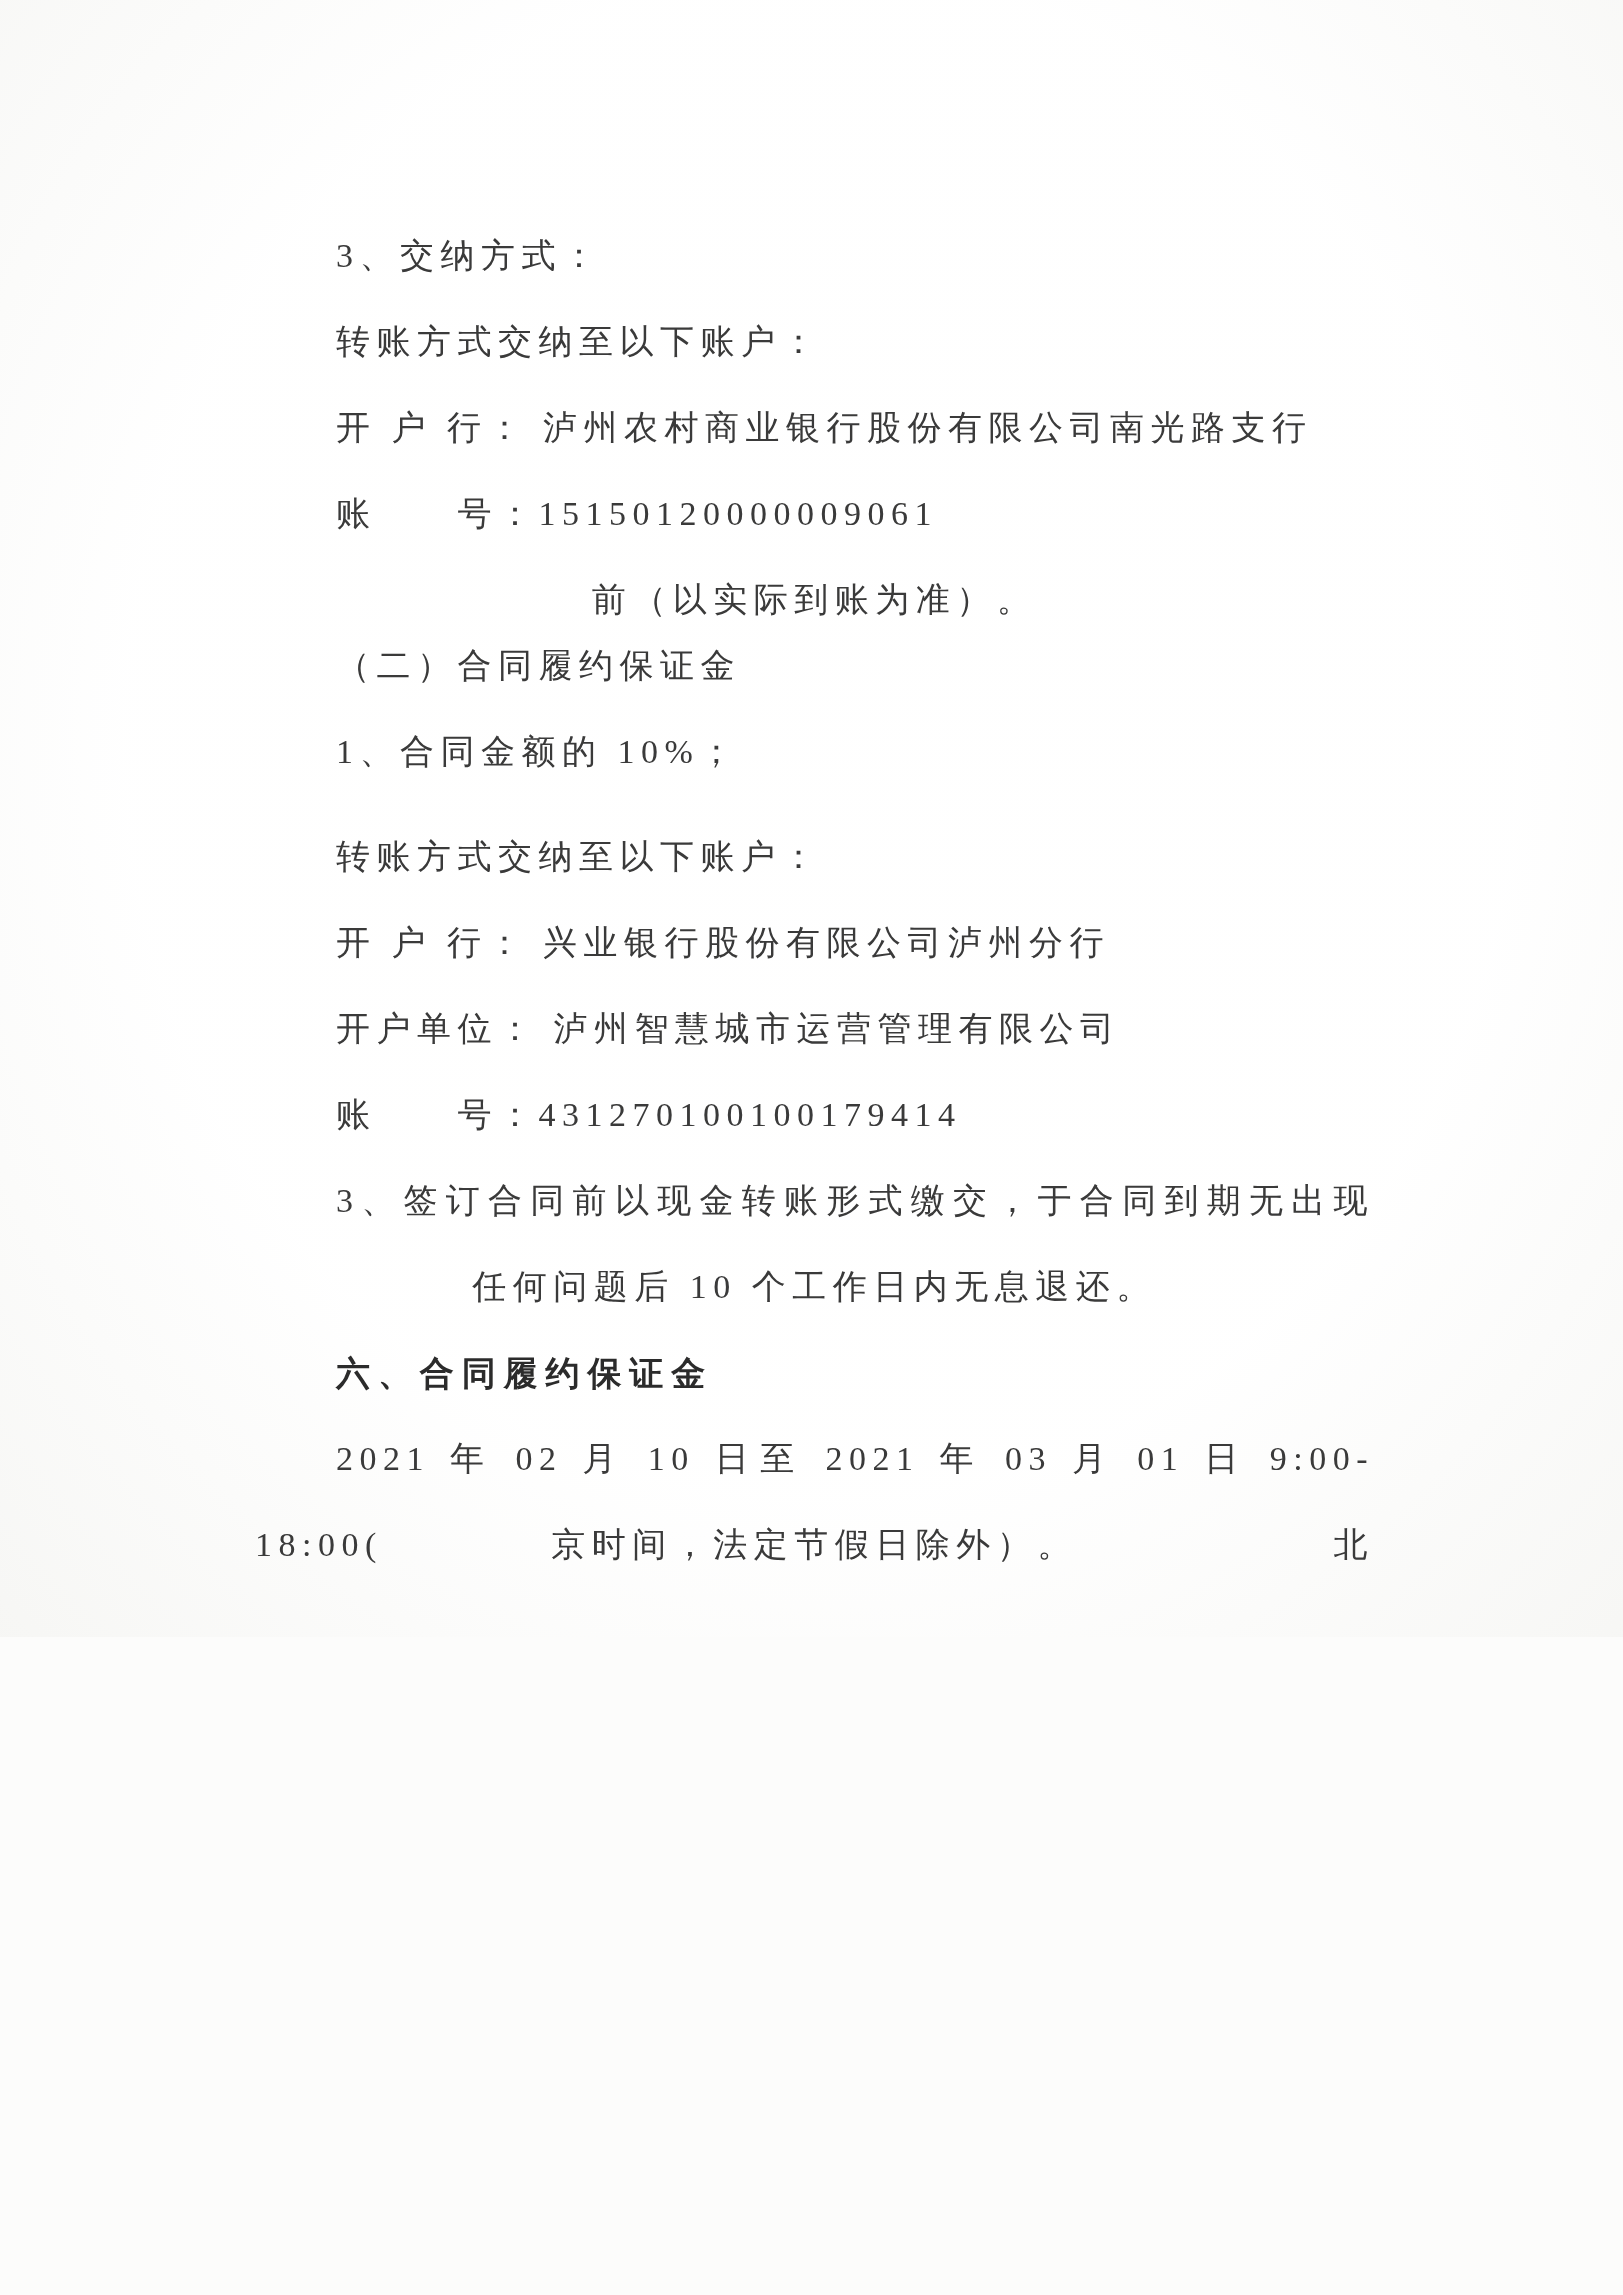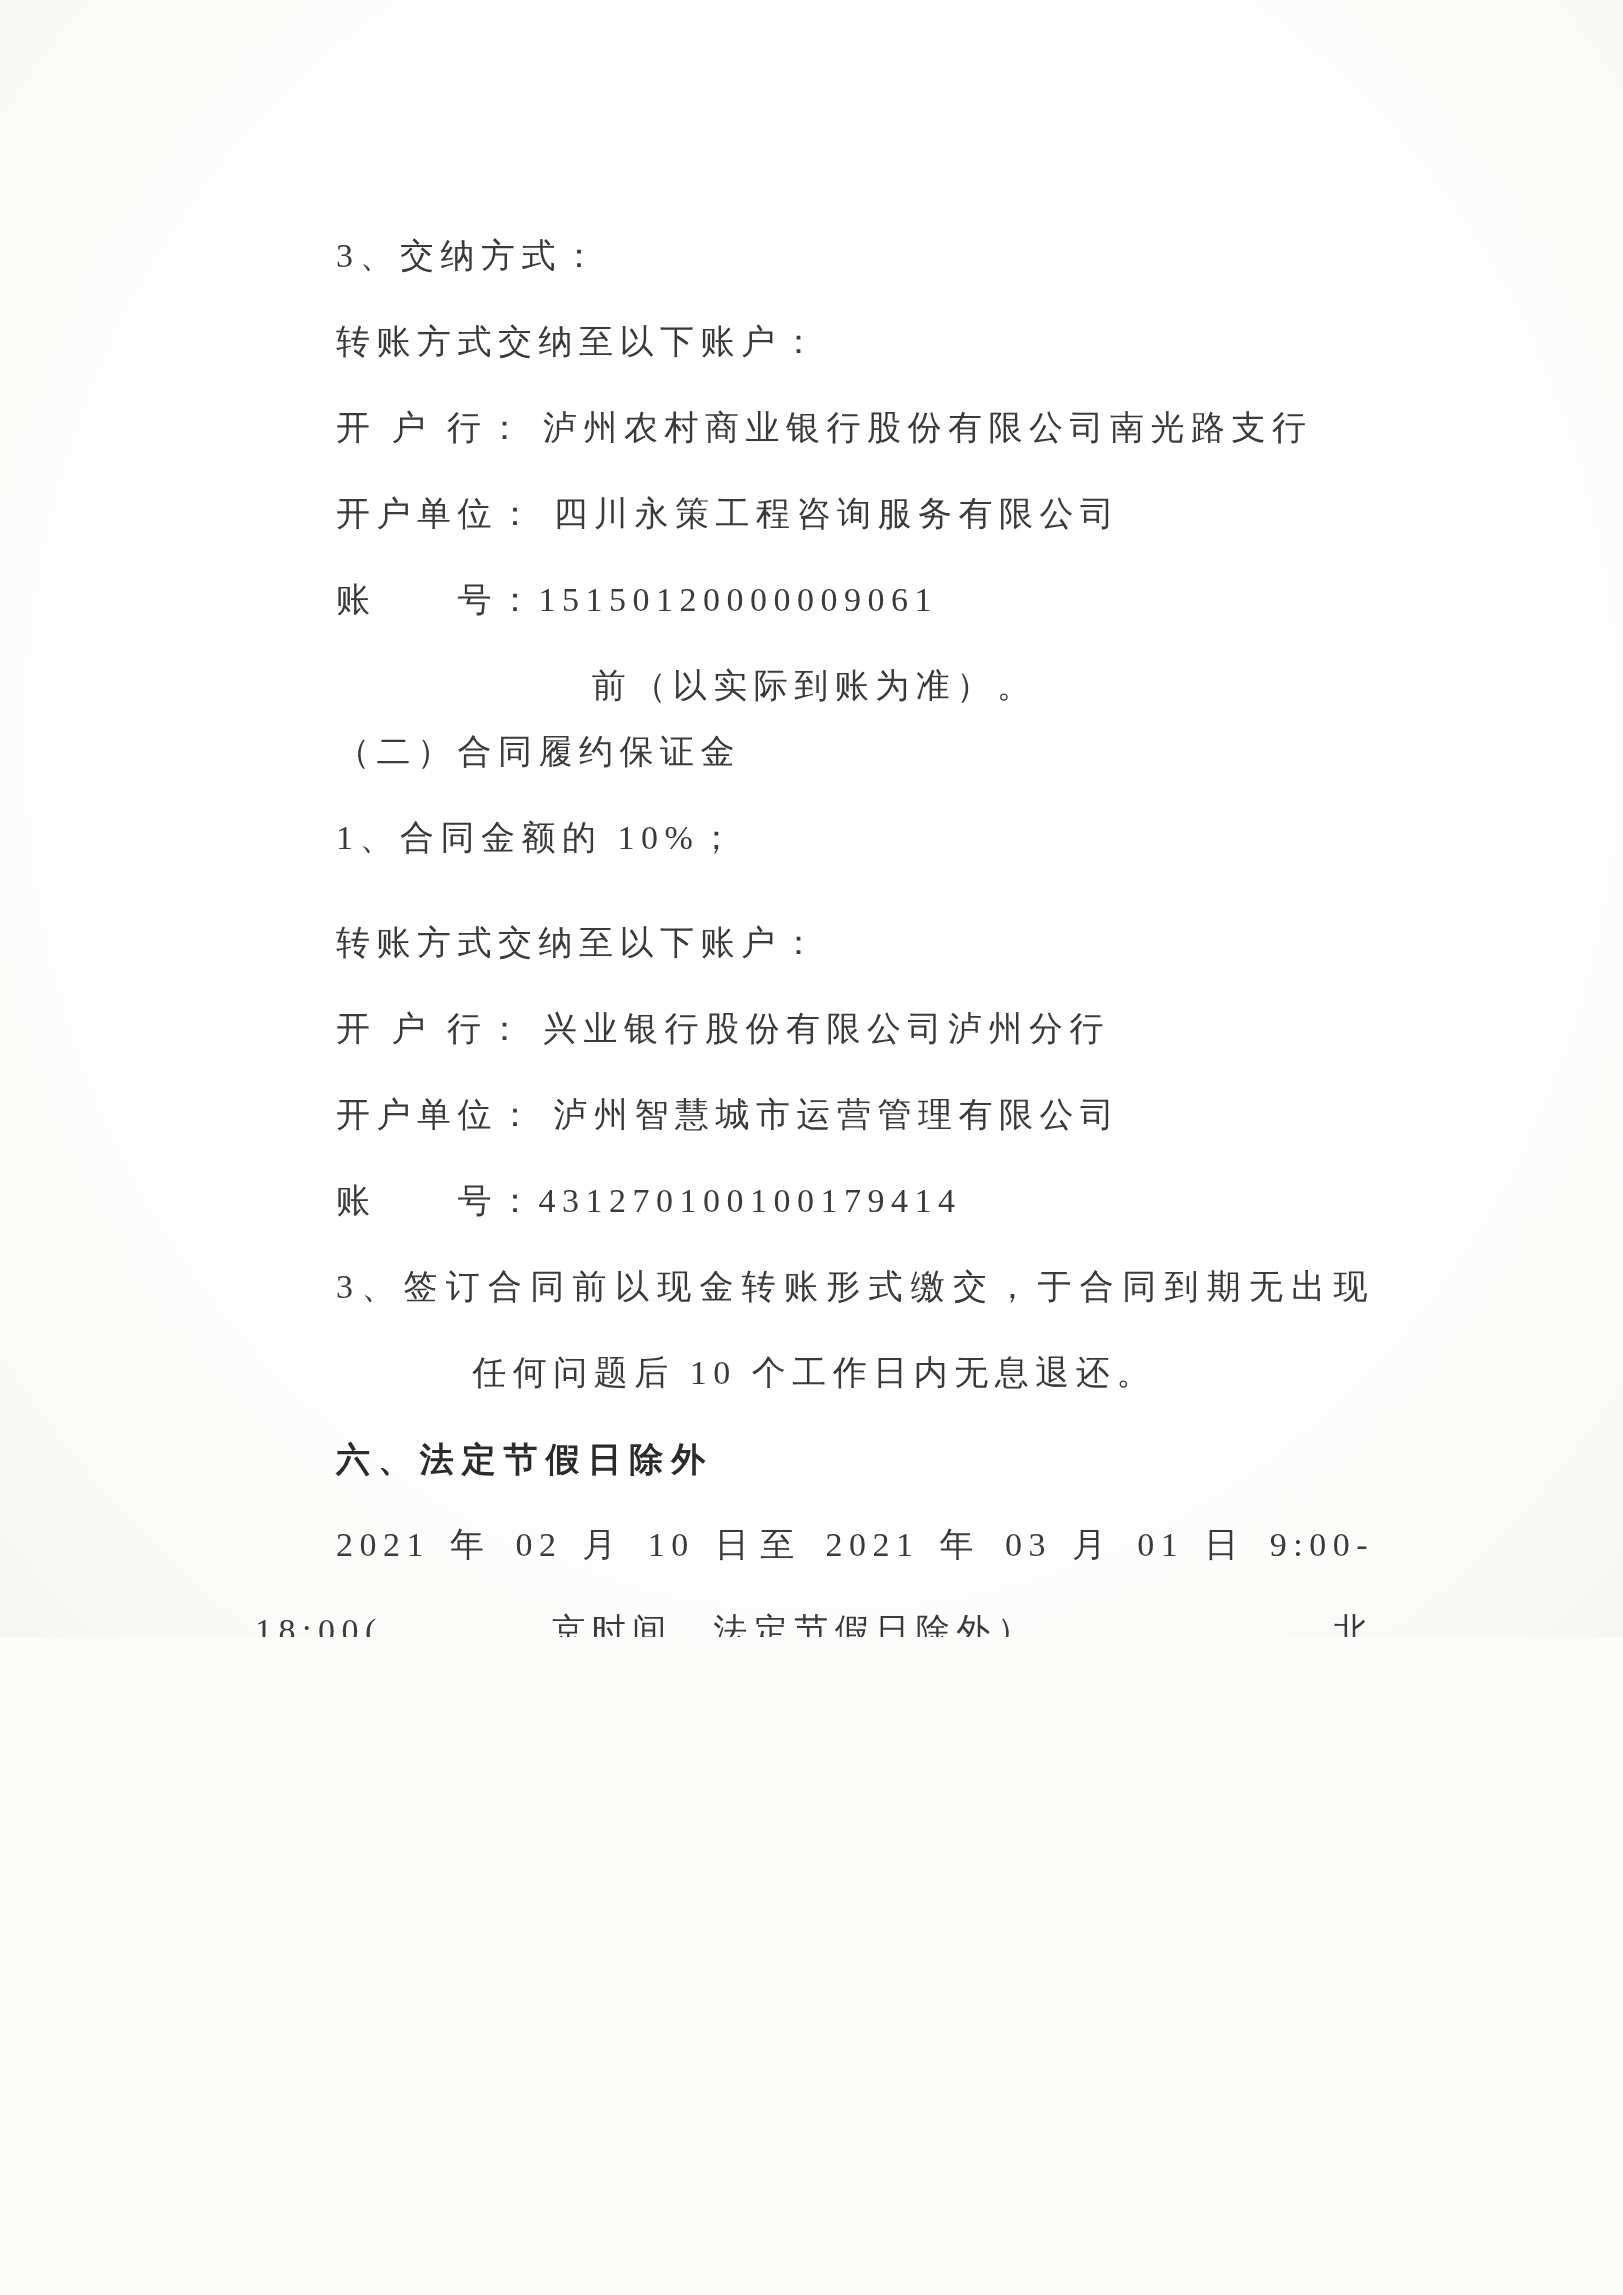--- a/index.html
+++ b/index.html
@@ -51,29 +51,28 @@
   }
 </style>
 </head>
 <body>
 
 <div class="page">
   <div class="textblock">
     <div class="line indent">3、交纳方式：</div>
     <div class="line indent">转账方式交纳至以下账户：</div>
     <div class="line indent">开 户 行： 泸州农村商业银行股份有限公司南光路支行</div>
-    <div class="line indent">开户单位： 四川永策工程咨询服务有限公司</div>
     <div class="line indent">账　　号：15150120000009061</div>
     <div class="line flush">前（以实际到账为准）。</div>
     <div class="line indent tight">（二）合同履约保证金</div>
     <div class="line indent">1、合同金额的 10%；</div>
     <div class="line indent gap">转账方式交纳至以下账户：</div>
     <div class="line indent">开 户 行： 兴业银行股份有限公司泸州分行</div>
     <div class="line indent">开户单位： 泸州智慧城市运营管理有限公司</div>
     <div class="line indent">账　　号：431270100100179414</div>
     <div class="line indent stretch">3、签订合同前以现金转账形式缴交，于合同到期无出现</div>
     <div class="line flush">任何问题后 10 个工作日内无息退还。</div>
-    <div class="line indent heading">六、法定节假日除外</div>
+    <div class="line indent heading">六、合同履约保证金</div>
     <div class="line indent stretch">2021 年 02 月 10 日至 2021 年 03 月 01 日 9:00- 18:00(北</div>
     <div class="line flush">京时间，法定节假日除外）。</div>
   </div>
 </div>
 
 
 </body></html>

